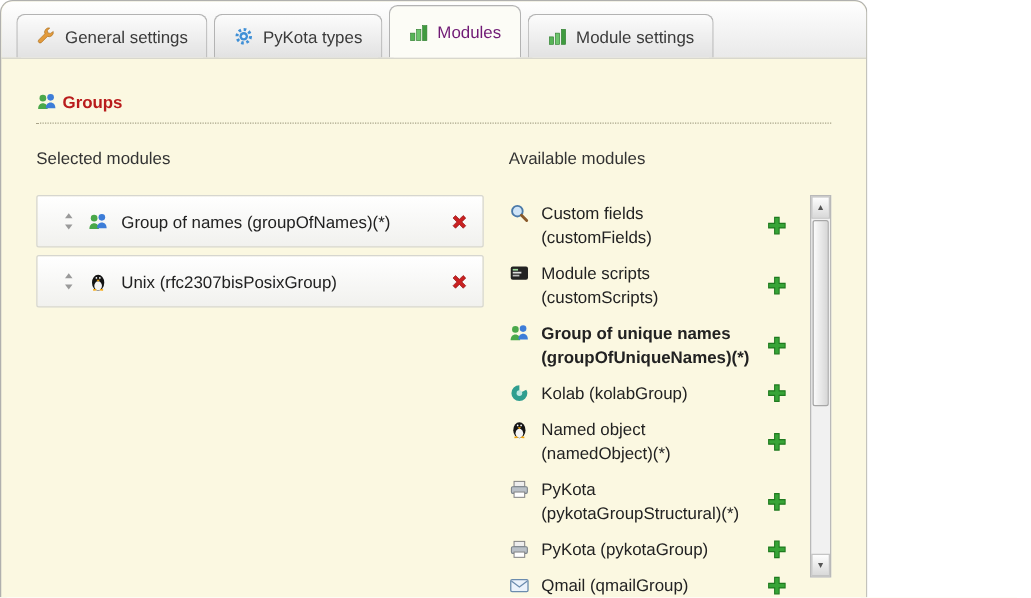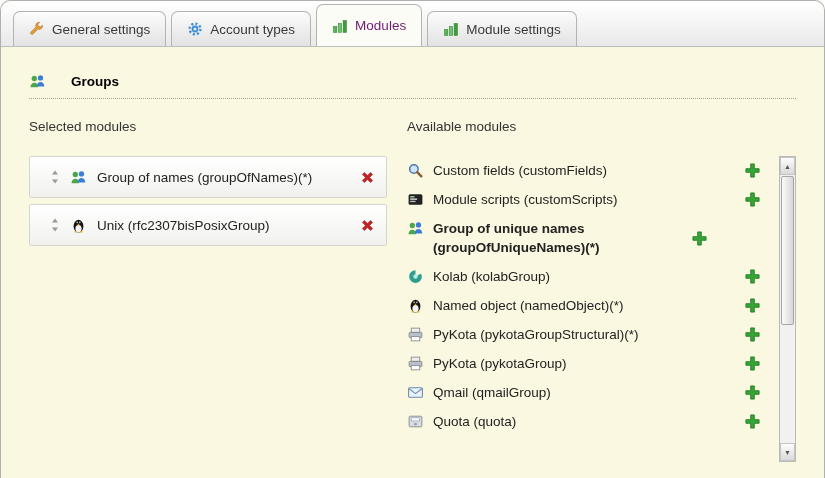--- a/index.html
+++ b/index.html
@@ -1,31 +1,31 @@
 <!DOCTYPE html>
 <html><head>
 <meta charset="utf-8">
 <style>
   html,body{margin:0;padding:0;background:#fff;}
   body{width:825px;height:478px;overflow:hidden;font-family:"Liberation Sans",sans-serif;}
-  .panel{box-sizing:border-box;width:825px;height:478px;border:1px solid #b0b0ae;border-bottom:none;
+  .panel{box-sizing:border-box;width:694px;height:478px;border:1px solid #b0b0ae;border-bottom:none;
          border-radius:10px 10px 0 0;background:#fbf8e1;overflow:hidden;}
   
   .tabbar{display:flex;align-items:flex-end;height:46px;box-sizing:border-box;
           padding:0 0 0 12px;background:linear-gradient(#ffffff,#e9e9e9);
           border-bottom:1px solid #bdbdbd;border-radius:10px 10px 0 0;}
   .tab{display:inline-flex;align-items:center;gap:7px;height:34px;padding:0 15px;
        background:linear-gradient(#fcfcfc,#e2e2e2);border:1px solid #b3b3b3;border-bottom:none;
        border-radius:7px 7px 0 0;margin-right:5px;font-size:13.5px;color:#3a3a3a;cursor:pointer;
        white-space:nowrap;}
   .tab.active{height:41px;background:#fcfcf6;color:#701a75;position:relative;z-index:3;}
   .tab .ticon{display:inline-flex;width:16px;height:16px;}
   
   .content{padding:26px 28px 0 28px;}
-  .section-head{display:flex;align-items:center;gap:25px;font-weight:bold;font-size:13.5px;color:#000000;
+  .section-head{display:flex;align-items:center;gap:4px;font-weight:bold;font-size:13.5px;color:#b91c1c;
                 padding-bottom:8px;border-bottom:1px dotted #a8a389;}
   .cols{display:flex;margin-top:4px;}
   .col-left{width:358px;margin-right:20px;flex:none;}
   .col-title{font-size:13.5px;color:#333;margin:16px 0 22px 0;}
   
   .sel-row{display:flex;align-items:center;gap:10px;height:42px;box-sizing:border-box;
            padding:0 10px 0 20px;background:linear-gradient(#ffffff,#f1f1ee);
            border:1px solid #d6d6d0;border-radius:2px;margin-bottom:6px;}
   .sel-row .label{flex:1;font-size:13.5px;color:#222;}
   .handle{display:inline-flex;cursor:grab;}
@@ -65,21 +65,21 @@
       <span>General settings</span>
     </div>
     <div class="tab">
       <span class="ticon">
         <svg width="16" height="16" viewBox="0 0 16 16">
             <circle cx="8" cy="8" r="5.4" fill="none" stroke="#3f8fd6" stroke-width="2.4" stroke-dasharray="2.1 2.1"></circle>
             <circle cx="8" cy="8" r="3.4" fill="#3f8fd6"></circle>
             <circle cx="8" cy="8" r="1.5" fill="#eaf3fc"></circle>
           </svg>
       </span>
-      <span>Account types</span>
+      <span>PyKota types</span>
     </div>
     <div class="tab active">
       <span class="ticon">
         <svg width="16" height="16" viewBox="0 0 16 16">
             <rect x="1.5" y="8.5" width="3.4" height="6" fill="#57b457" stroke="#2f7d2f" stroke-width="0.5"></rect>
             <rect x="6.3" y="5.5" width="3.4" height="9" fill="#6cc46c" stroke="#2f7d2f" stroke-width="0.5"></rect>
             <rect x="11.1" y="2.5" width="3.4" height="12" fill="#3f9b3f" stroke="#2f7d2f" stroke-width="0.5"></rect>
           </svg>
       </span>
       <span>Modules</span>

